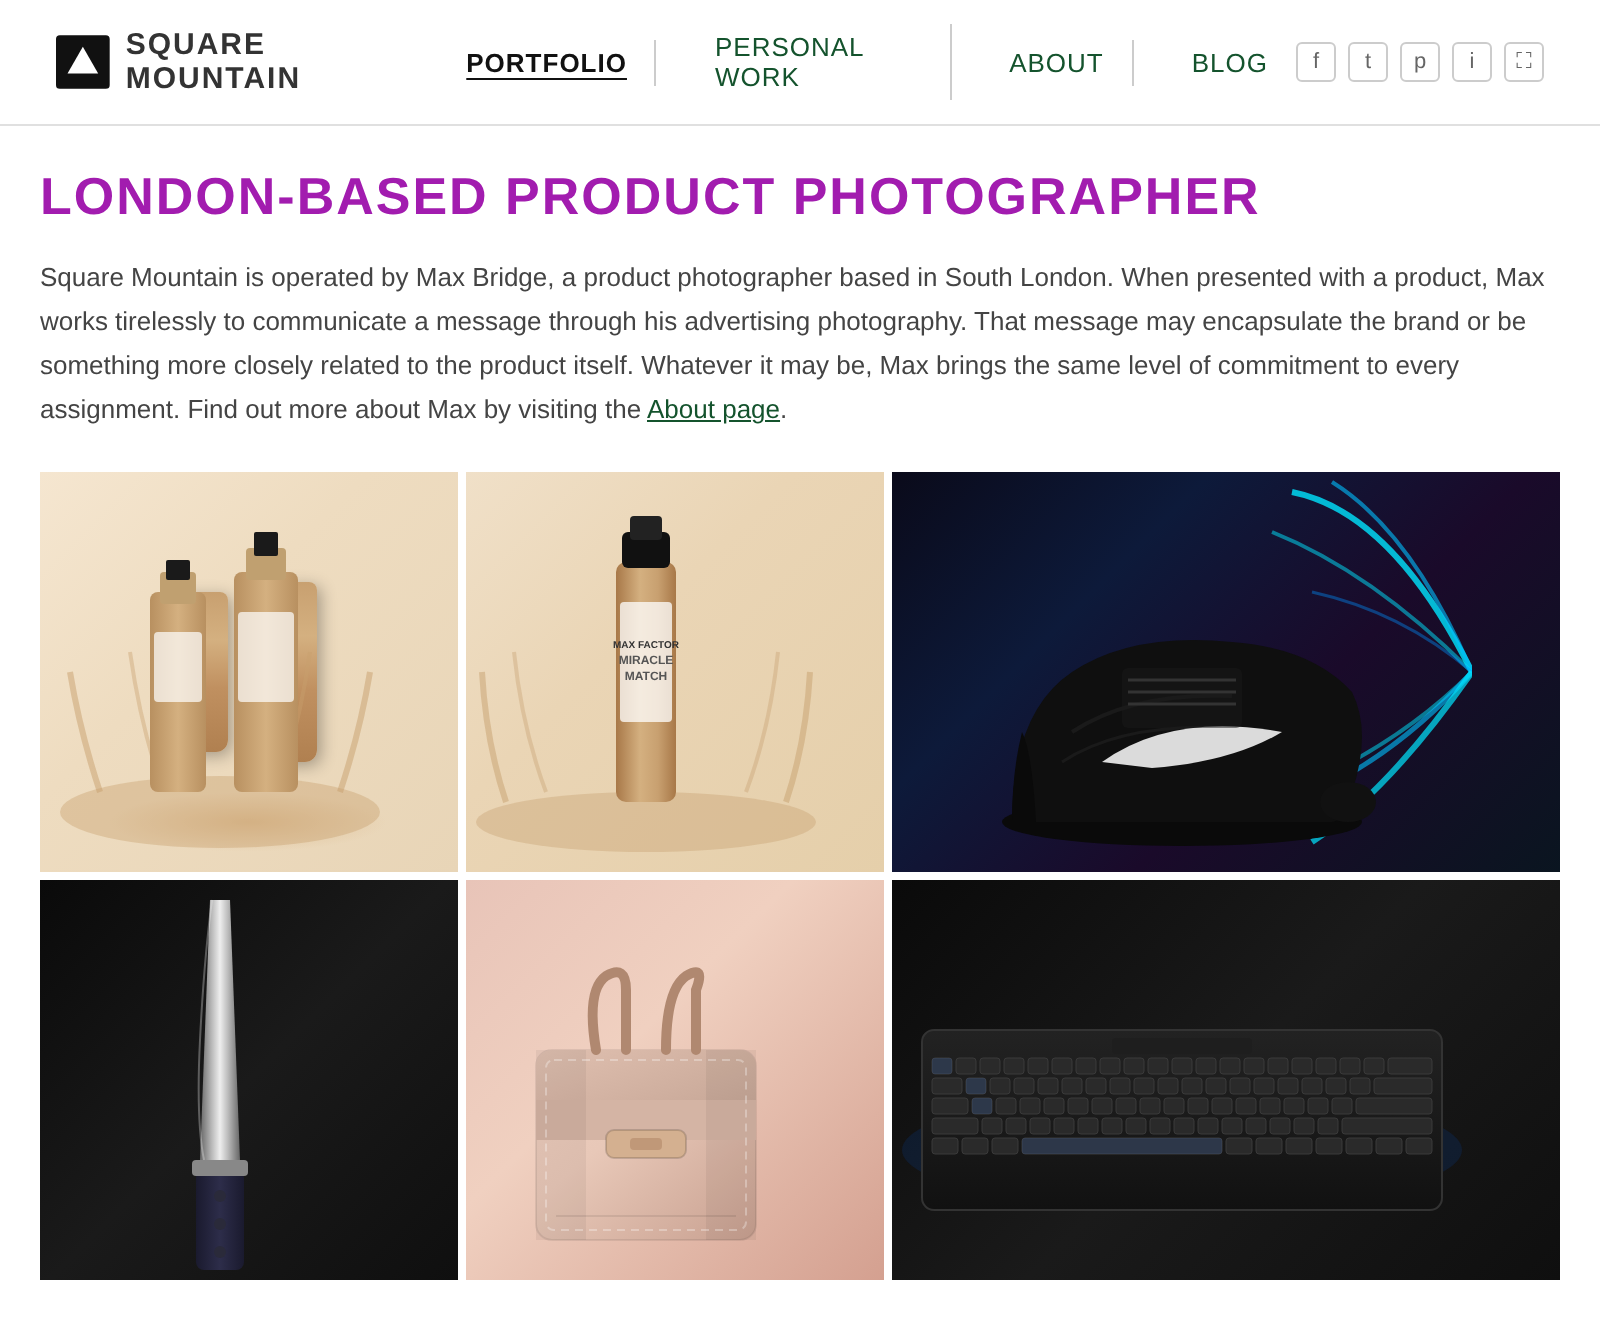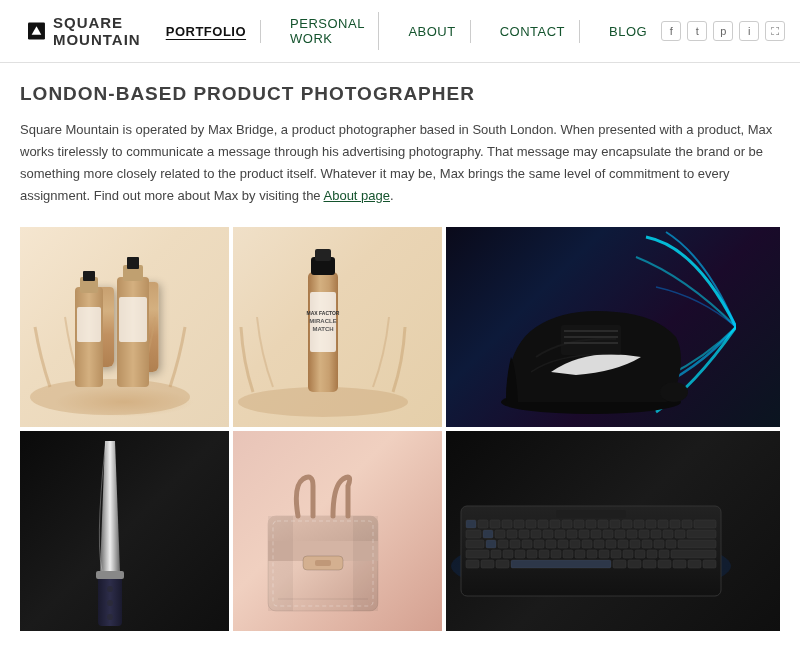--- a/index.html
+++ b/index.html
@@ -65,26 +65,26 @@
       font-size: 11px;
       color: #666;
       cursor: pointer;
     }
 
     
     main {
       padding: 20px 20px 0 20px;
     }
     .page-title {
-      font-size: 19px;
+      font-size: 26px;
       font-weight: 700;
       letter-spacing: 1px;
       text-transform: uppercase;
       margin-bottom: 14px;
-      color: #404040;
+      color: #a21caf;
     }
     .description {
       font-size: 13px;
       line-height: 1.7;
       color: #444;
       margin-bottom: 20px;
       max-width: 780px;
     }
     .description a {
       color: #14532d;
@@ -194,21 +194,20 @@
       <rect width="28" height="28" fill="#111" rx="2"></rect>
       <polygon points="14,6 22,20 6,20" fill="white"></polygon>
     </svg>
     <span>SQUARE MOUNTAIN</span>
   </div>
 
   <nav>
     <a class="nav-item active" href="#">PORTFOLIO</a>
     <a class="nav-item" href="#">PERSONAL WORK</a>
     <a class="nav-item" href="#">ABOUT</a>
-    <a class="nav-item" href="#">CONTACT</a>
     <a class="nav-item" href="#">BLOG</a>
   </nav>
 
   <div class="social-icons">
     <div class="social-icon">f</div>
     <div class="social-icon">t</div>
     <div class="social-icon">p</div>
     <div class="social-icon">i</div>
     <div class="social-icon">⛶</div>
   </div>

